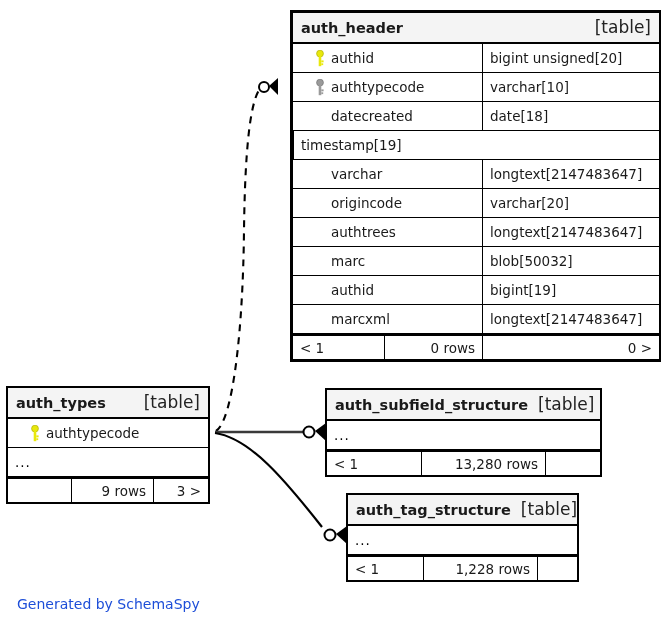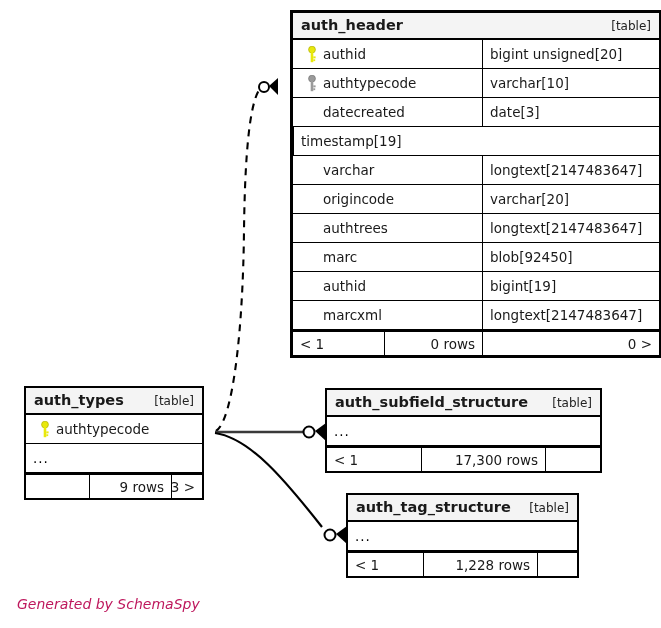--- a/index.html
+++ b/index.html
@@ -49,41 +49,41 @@
     padding: 4px 8px 5px 8px;
     box-sizing: border-box;
   }
   .tbl-title {
     font-weight: bold;
     font-size: 14.5px;
     letter-spacing: 0px;
     white-space: nowrap;
   }
   .tbl-kind {
-    font-size: 12px;
+    font-size: 17px;
     color: #222222;
     white-space: nowrap;
     padding-left: 10px;
   }
 
   .tbl-row {
     display: flex;
     align-items: stretch;
     border-bottom: 1.5px solid #000000;
     box-sizing: border-box;
     height: 29px;
   }
   .tbl-row:last-child { border-bottom: none; }
 
   .col-name {
     display: flex;
     align-items: center;
     flex: 0 0 auto;
     box-sizing: border-box;
-    padding-left: 8px;
+    padding-left: 16px;
     font-size: 13.5px;
     white-space: nowrap;
   }
   .col-type {
     display: flex;
     align-items: center;
     flex: 1 1 auto;
     box-sizing: border-box;
     border-left: 1.5px solid #000000;
     padding-left: 7px;
@@ -129,23 +129,22 @@
   .ft-left   { justify-content: flex-start; padding-left: 7px; }
   .ft-right  { justify-content: flex-end;   padding-right: 7px; text-align: right; }
   .ft-div    { border-left: 1.5px solid #000000; }
 
   
   #caption {
     position: absolute;
     left: 17px;
     top: 596px;
     font-size: 14px;
-    color: #be185d;
-    white-space: nowrap;
-    font-style: italic;
+    color: #1d4ed8;
+    white-space: nowrap;
   }
 </style>
 </head>
 <body>
 
 <div id="diagram-canvas">
 
   <svg id="edges-layer" viewBox="0 0 661 628" width="661" height="628" xmlns="http://www.w3.org/2000/svg">
 
     <g>
@@ -202,21 +201,21 @@
         <span>authtypecode</span>
       </div>
       <div class="col-type">varchar[10]</div>
     </div>
 
     <div class="tbl-row">
       <div class="col-name" style="width:189px;">
         <span class="key-slot"></span>
         <span>datecreated</span>
       </div>
-      <div class="col-type">date[3]</div>
+      <div class="col-type">date[18]</div>
     </div>
 
     <div class="tbl-row">
       <div class="col-type">timestamp[19]</div>
     </div>
 
     <div class="tbl-row">
       <div class="col-name" style="width:189px;">
         <span class="key-slot"></span>
         <span>varchar</span>
@@ -238,21 +237,21 @@
         <span>authtrees</span>
       </div>
       <div class="col-type">longtext[2147483647]</div>
     </div>
 
     <div class="tbl-row">
       <div class="col-name" style="width:189px;">
         <span class="key-slot"></span>
         <span>marc</span>
       </div>
-      <div class="col-type">blob[92450]</div>
+      <div class="col-type">blob[50032]</div>
     </div>
 
     <div class="tbl-row">
       <div class="col-name" style="width:189px;">
         <span class="key-slot"></span>
         <span>authid</span>
       </div>
       <div class="col-type">bigint[19]</div>
     </div>
 
@@ -264,21 +263,21 @@
       <div class="col-type">longtext[2147483647]</div>
     </div>
 
     <div class="tbl-footer">
       <div class="ft-cell ft-left" style="width:91px;">&lt; 1</div>
       <div class="ft-cell ft-right ft-div" style="width:98px;">0 rows</div>
       <div class="ft-cell ft-right ft-div" style="flex:1;">0 &gt;</div>
     </div>
   </div>
 
-  <div class="table-node thin" id="node-auth-types" style="left:24px; top:386px; width:180px;">
+  <div class="table-node thin" id="node-auth-types" style="left:6px; top:386px; width:204px;">
 
     <div class="tbl-header">
       <span class="tbl-title">auth_types</span>
       <span class="tbl-kind">[table]</span>
     </div>
 
     <div class="tbl-row">
       <div class="col-name" style="width:100%;">
         <span class="key-slot">
           <svg class="key-icon" width="10" height="17" viewBox="0 0 10 17" xmlns="http://www.w3.org/2000/svg">
@@ -309,21 +308,21 @@
       <span class="tbl-title">auth_subfield_structure</span>
       <span class="tbl-kind">[table]</span>
     </div>
 
     <div class="tbl-row">
       <div class="ellipsis-row">...</div>
     </div>
 
     <div class="tbl-footer">
       <div class="ft-cell ft-left" style="width:94px;">&lt; 1</div>
-      <div class="ft-cell ft-right ft-div" style="width:124px;">17,300 rows</div>
+      <div class="ft-cell ft-right ft-div" style="width:124px;">13,280 rows</div>
       <div class="ft-cell ft-right ft-div" style="flex:1;"></div>
     </div>
   </div>
 
   <div class="table-node thin" id="node-auth-tag-structure" style="left:346px; top:493px; width:233px;">
 
     <div class="tbl-header">
       <span class="tbl-title">auth_tag_structure</span>
       <span class="tbl-kind">[table]</span>
     </div>

